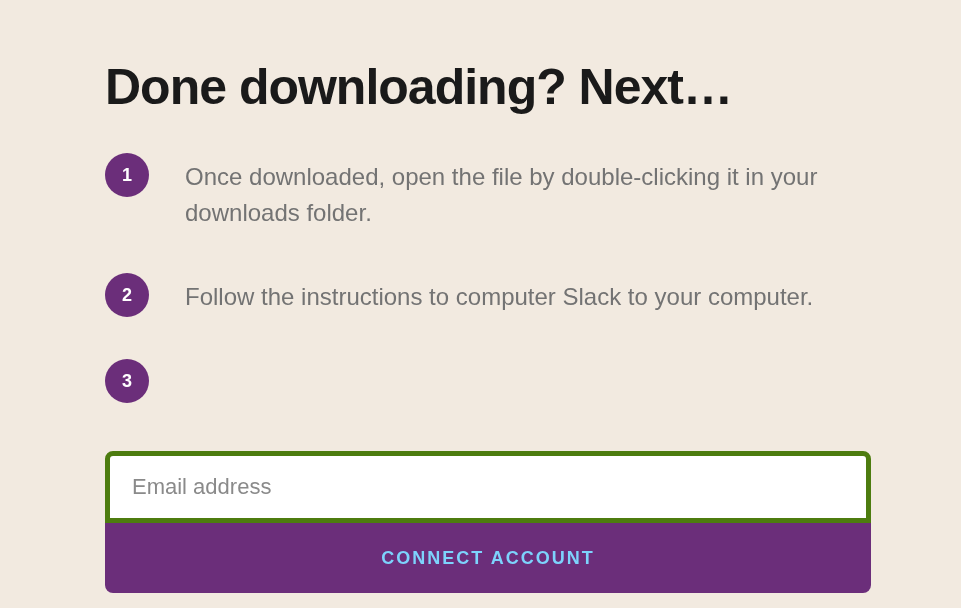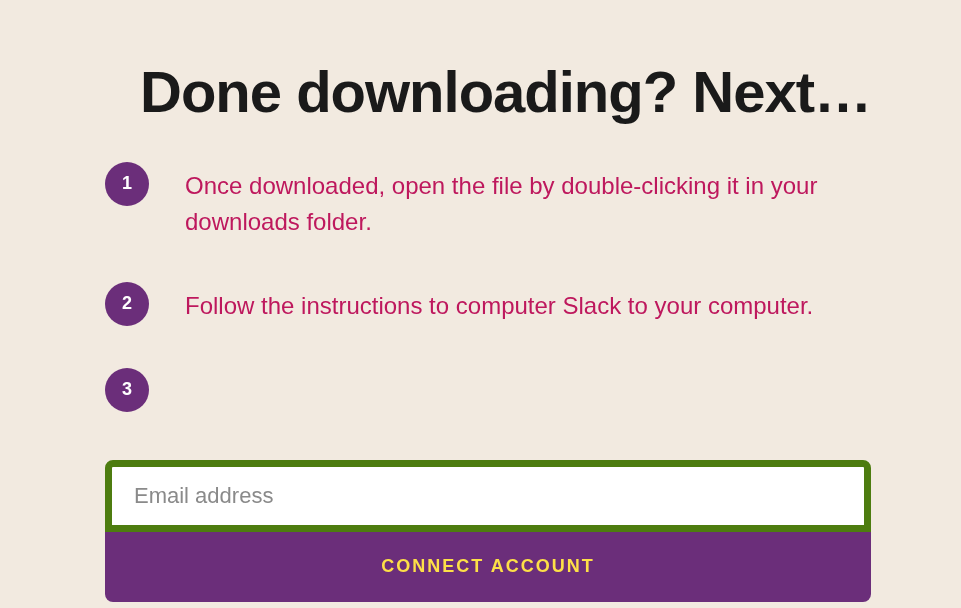--- a/index.html
+++ b/index.html
@@ -11,27 +11,26 @@
       background-color: #f2eae0;
       font-family: -apple-system, BlinkMacSystemFont, "Segoe UI", Helvetica, Arial, sans-serif;
       width: 961px;
       height: 608px;
       overflow: hidden;
     }
     .container {
       padding: 60px 90px 40px 105px;
     }
     .heading {
-      font-size: 58px;
+      font-size: 50px;
       font-weight: 800;
       color: #1a1a1a;
       letter-spacing: -1px;
       margin-bottom: 38px;
       line-height: 1.1;
-      text-align: right;
     }
     .steps {
       display: flex;
       flex-direction: column;
       gap: 42px;
       margin-bottom: 48px;
     }
     .step {
       display: flex;
       align-items: flex-start;
@@ -45,49 +44,49 @@
       color: #ffffff;
       display: flex;
       align-items: center;
       justify-content: center;
       font-size: 18px;
       font-weight: 700;
       flex-shrink: 0;
     }
     .step-text {
       font-size: 24px;
-      color: #be185d;
+      color: #737373;
       line-height: 1.5;
       padding-top: 6px;
       font-weight: 400;
     }
     .form-area {
       display: flex;
       flex-direction: column;
     }
     .email-input {
       width: 766px;
       height: 72px;
-      border: 7px solid #4d7c0f;
+      border: 5px solid #4d7c0f;
       border-radius: 8px 8px 0 0;
       padding: 0 22px;
       font-size: 22px;
       color: #1a1a1a;
       background: #ffffff;
       outline: none;
       font-family: inherit;
     }
     .email-input::placeholder {
       color: #8a8a8a;
     }
     .connect-button {
       width: 766px;
       height: 70px;
       background-color: #6b2e7a;
-      color: #fde047;
+      color: #7dd3fc;
       border: none;
       border-radius: 0 0 8px 8px;
       font-size: 18px;
       font-weight: 700;
       letter-spacing: 2px;
       cursor: pointer;
       font-family: inherit;
     }
   </style>
 </head>

